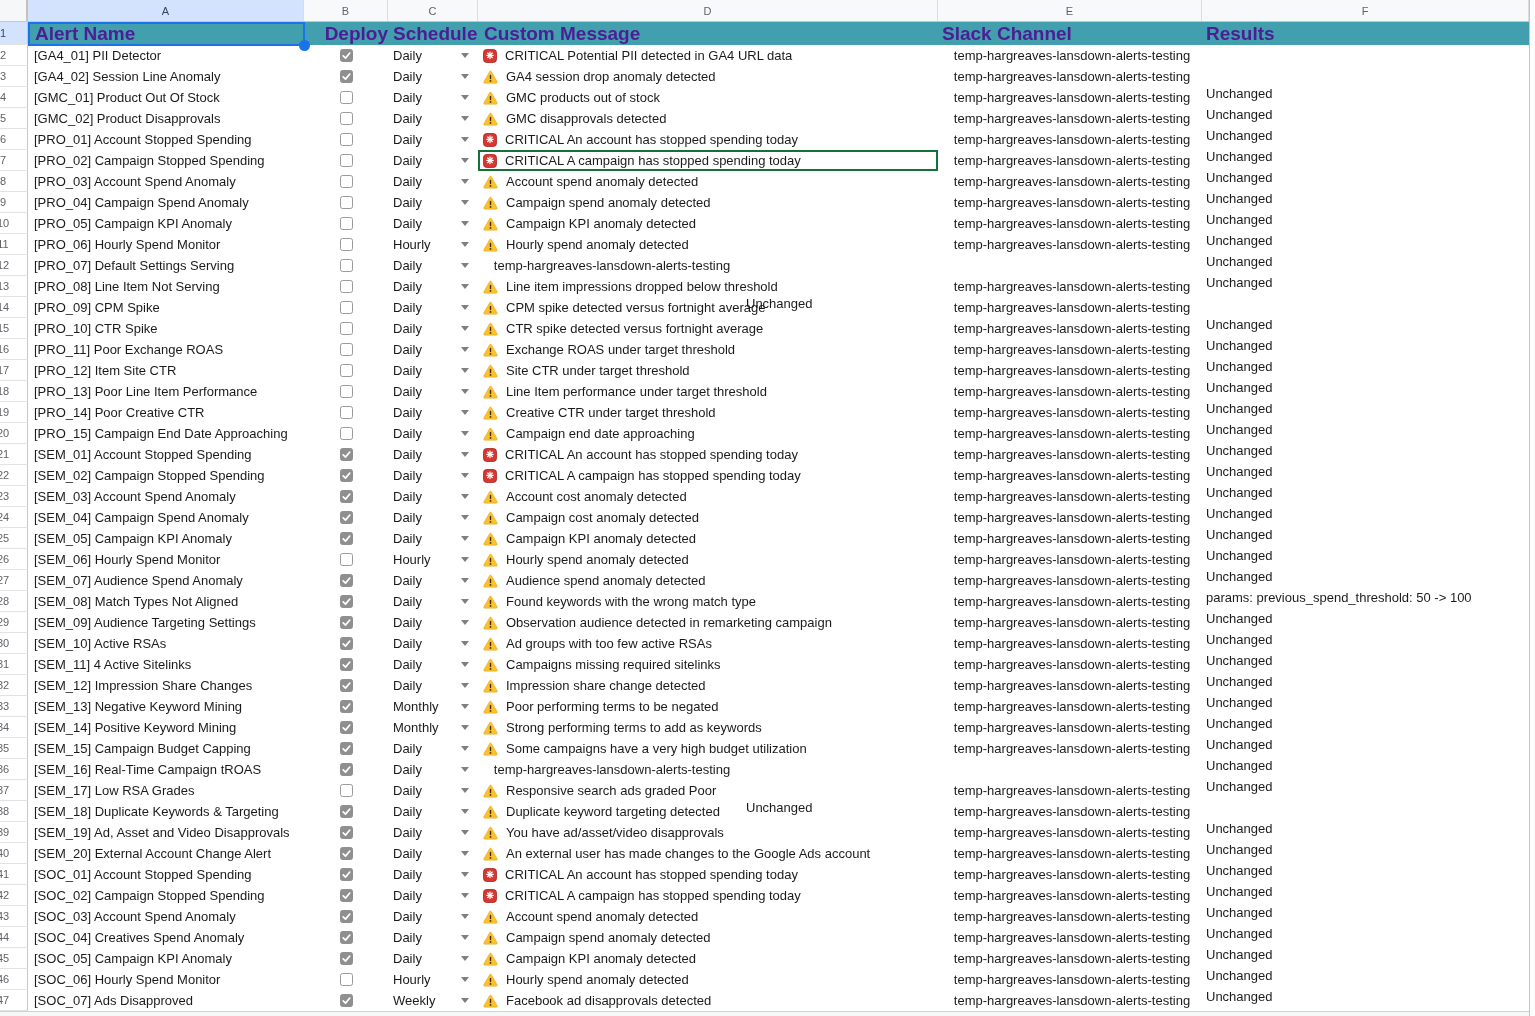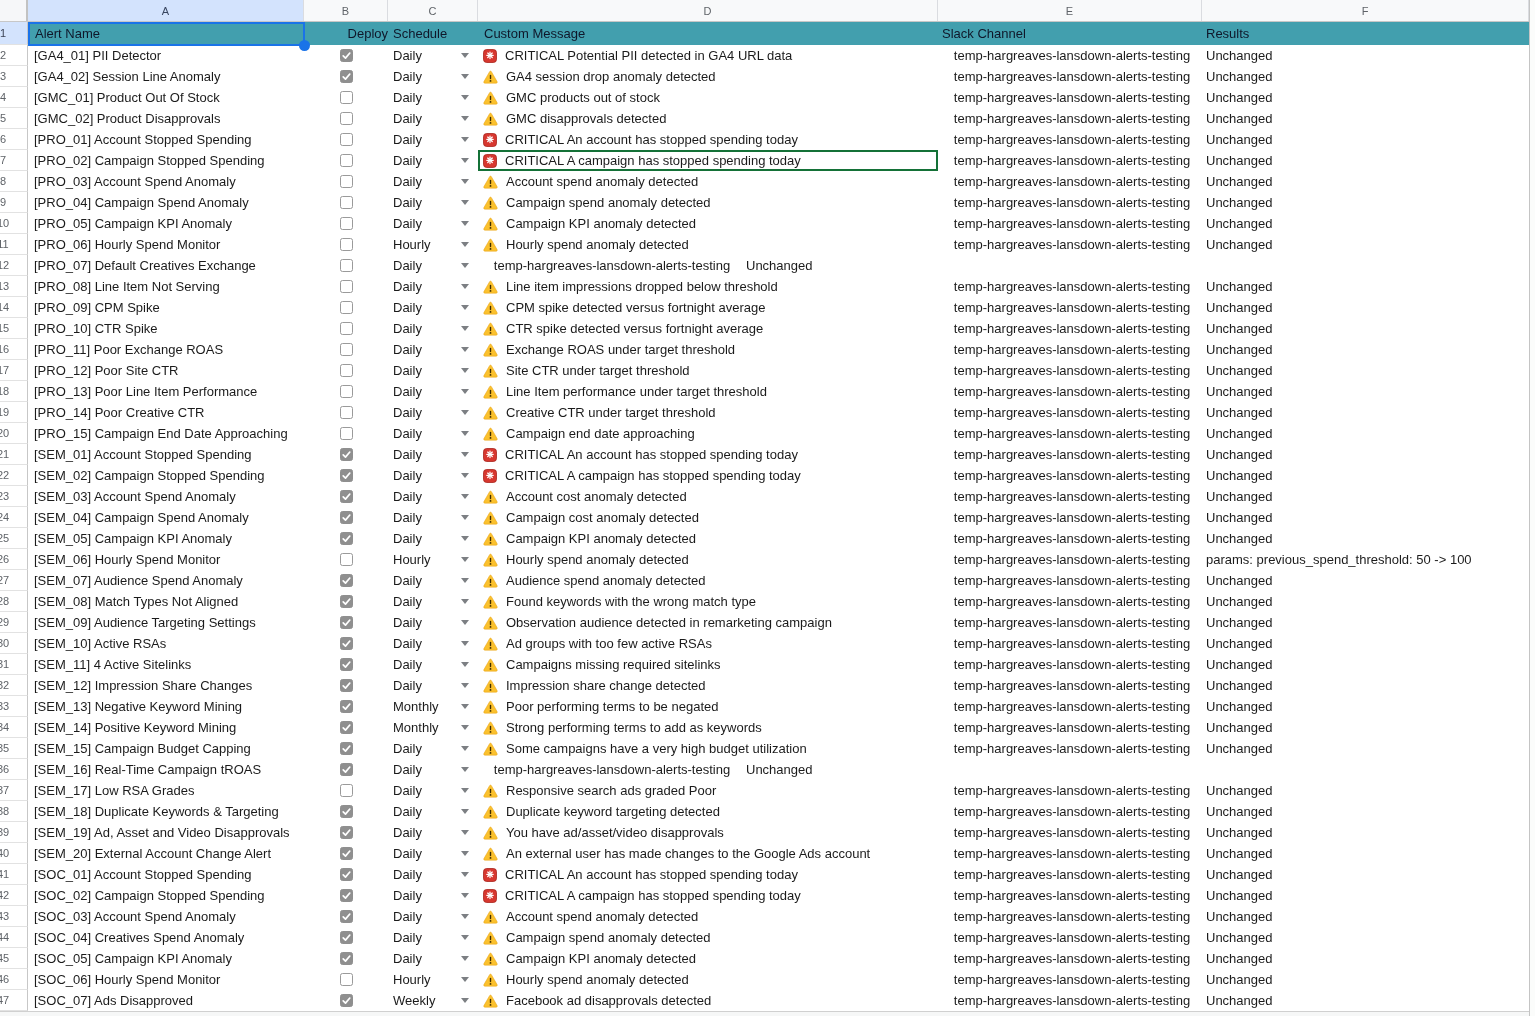--- a/index.html
+++ b/index.html
@@ -35,21 +35,21 @@
   
   .header-row{position:absolute;top:22px;left:0;width:1529px;height:23px;display:flex;}
   .rownum-head{
     width:28px;height:100%;background:var(--sel-col-bg);
     border-right:1px solid var(--grid-line);border-bottom:1px solid #e2e2e2;
     font-size:11px;color:#3c4355;display:flex;align-items:center;overflow:hidden;
   }
   .rownum-head span, .c-num span{display:block;width:28px;margin-left:-11px;text-align:center;}
   .header-cells{display:flex;height:100%;background:var(--header-bg);}
   .hcell{
-    height:100%;color:#0f172a;font-weight:normal;font-size:13px;line-height:23px;
+    height:100%;color:#4c1d95;font-weight:bold;font-size:19px;line-height:23px;
     white-space:nowrap;overflow:hidden;
   }
   .h-name{width:276px;padding-left:7px;}
   .h-dep{width:84px;text-align:right;}
   .h-sch{width:90px;padding-left:5px;}
   .h-msg{width:460px;padding-left:6px;}
   .h-cha{width:264px;padding-left:4px;}
   .h-res{width:327px;padding-left:4px;}
   
   .grid{position:absolute;top:45px;left:0;width:1529px;}
@@ -59,21 +59,21 @@
     width:28px;border-right:1px solid var(--grid-line);border-bottom:1px solid #e2e2e2;
     font-size:11px;color:#5f6368;line-height:21px;overflow:hidden;
   }
   .c-name{width:276px;padding-left:6px;}
   .c-dep{width:84px;display:flex;align-items:center;justify-content:center;}
   .c-sch{width:90px;padding-left:5px;position:relative;}
   .c-msg{width:460px;padding-left:5px;display:flex;align-items:center;position:relative;}
   .c-msg .msg-text{margin-left:8px;}
   .c-msg.selected{box-shadow:inset 0 0 0 2px var(--collab-border);z-index:2;}
   .c-cha{width:264px;padding-left:4px;text-align:center;}
-  .c-res{width:327px;padding-left:4px;}
+  .c-res{width:327px;padding-left:4px;margin-top:38px;}
   
   .checkbox{
     width:13px;height:13px;border-radius:2.5px;background:#fff;
     border:1.5px solid #9a9a9a;display:flex;align-items:center;justify-content:center;
     cursor:pointer;
   }
   .checkbox.checked{background:#8f8f8f;border-color:#8f8f8f;}
   .checkbox svg{display:none;}
   .checkbox.checked svg{display:block;}
   
@@ -371,21 +371,21 @@
         </span>
         <span class="msg-text">Hourly spend anomaly detected</span>
       </div>
       <div class="cell c-cha">temp-hargreaves-lansdown-alerts-testing</div>
       <div class="cell c-res">Unchanged</div>
     </div>
     <div class="row">
       <div class="cell c-num">
         <span>12</span>
       </div>
-      <div class="cell c-name">[PRO_07] Default Creatives Exchange</div>
+      <div class="cell c-name">[PRO_07] Default Settings Serving</div>
       <div class="cell c-dep">
         <div class="checkbox" aria-checked="false"></div>
       </div>
       <div class="cell c-sch"><span>Daily</span><div class="dd-arrow"></div></div>
       <div class="cell c-cha">temp-hargreaves-lansdown-alerts-testing</div>
       <div class="cell c-res">Unchanged</div>
     </div>
     <div class="row">
       <div class="cell c-num">
         <span>13</span>
@@ -471,21 +471,21 @@
         </span>
         <span class="msg-text">Exchange ROAS under target threshold</span>
       </div>
       <div class="cell c-cha">temp-hargreaves-lansdown-alerts-testing</div>
       <div class="cell c-res">Unchanged</div>
     </div>
     <div class="row">
       <div class="cell c-num">
         <span>17</span>
       </div>
-      <div class="cell c-name">[PRO_12] Poor Site CTR</div>
+      <div class="cell c-name">[PRO_12] Item Site CTR</div>
       <div class="cell c-dep">
         <div class="checkbox" aria-checked="false"></div>
       </div>
       <div class="cell c-sch"><span>Daily</span><div class="dd-arrow"></div></div>
       <div class="cell c-msg">
         <span class="sev-icon">
           <svg width="15" height="14" viewBox="0 0 16 15">
             <path d="M7.05 1.75 a1.1 1.1 0 0 1 1.9 0 l6.1 10.7 a1.1 1.1 0 0 1 -0.95 1.65 h-12.2 a1.1 1.1 0 0 1 -0.95 -1.65 Z" fill="#fbc12d" stroke="#e8a51f" stroke-width="0.6"></path>
             <rect x="7.25" y="5.1" width="1.5" height="4.7" rx="0.75" fill="#402d00"></rect>
             <circle cx="8" cy="11.7" r="1" fill="#402d00"></circle>

